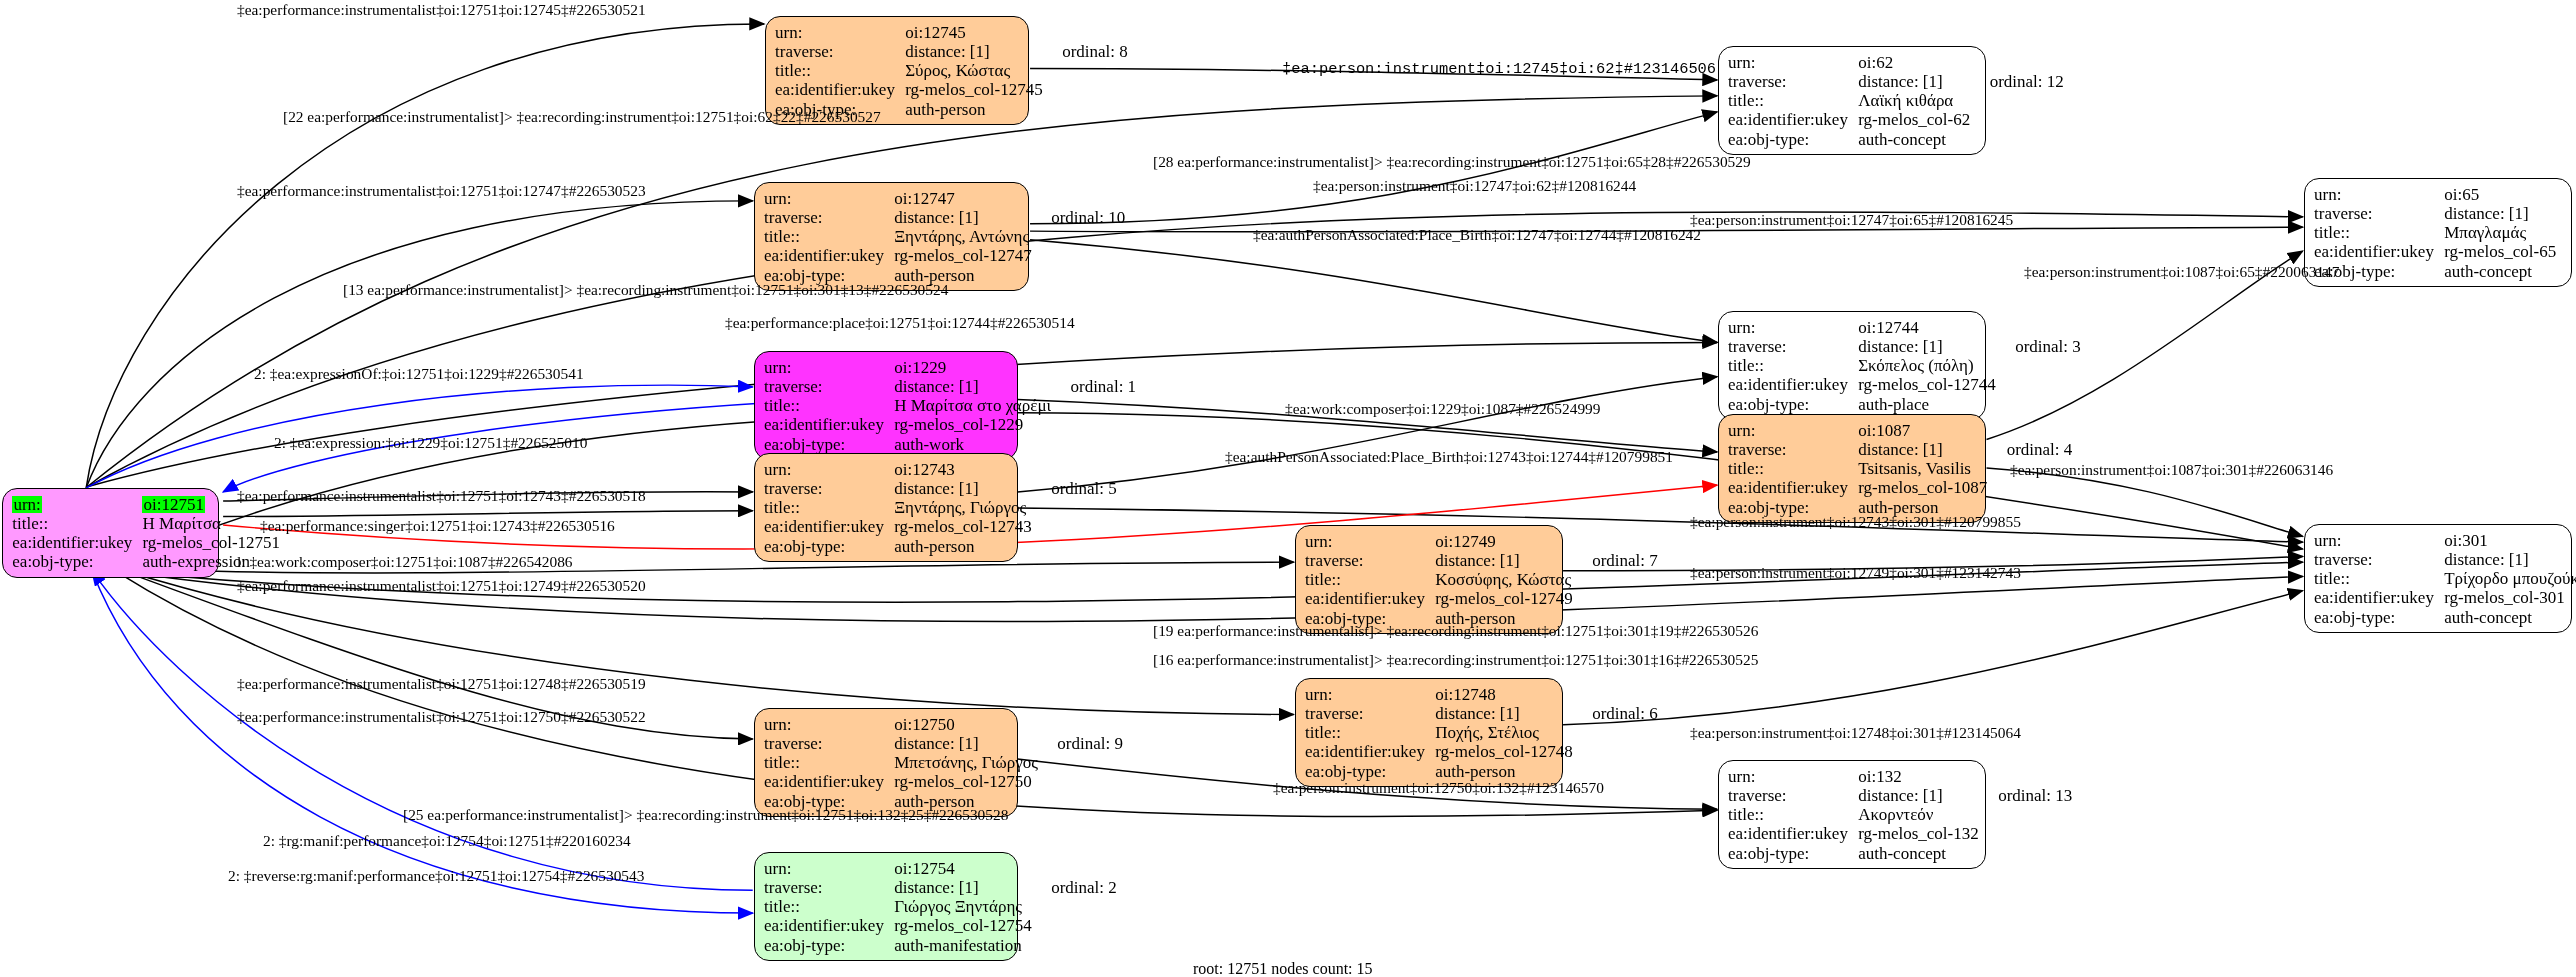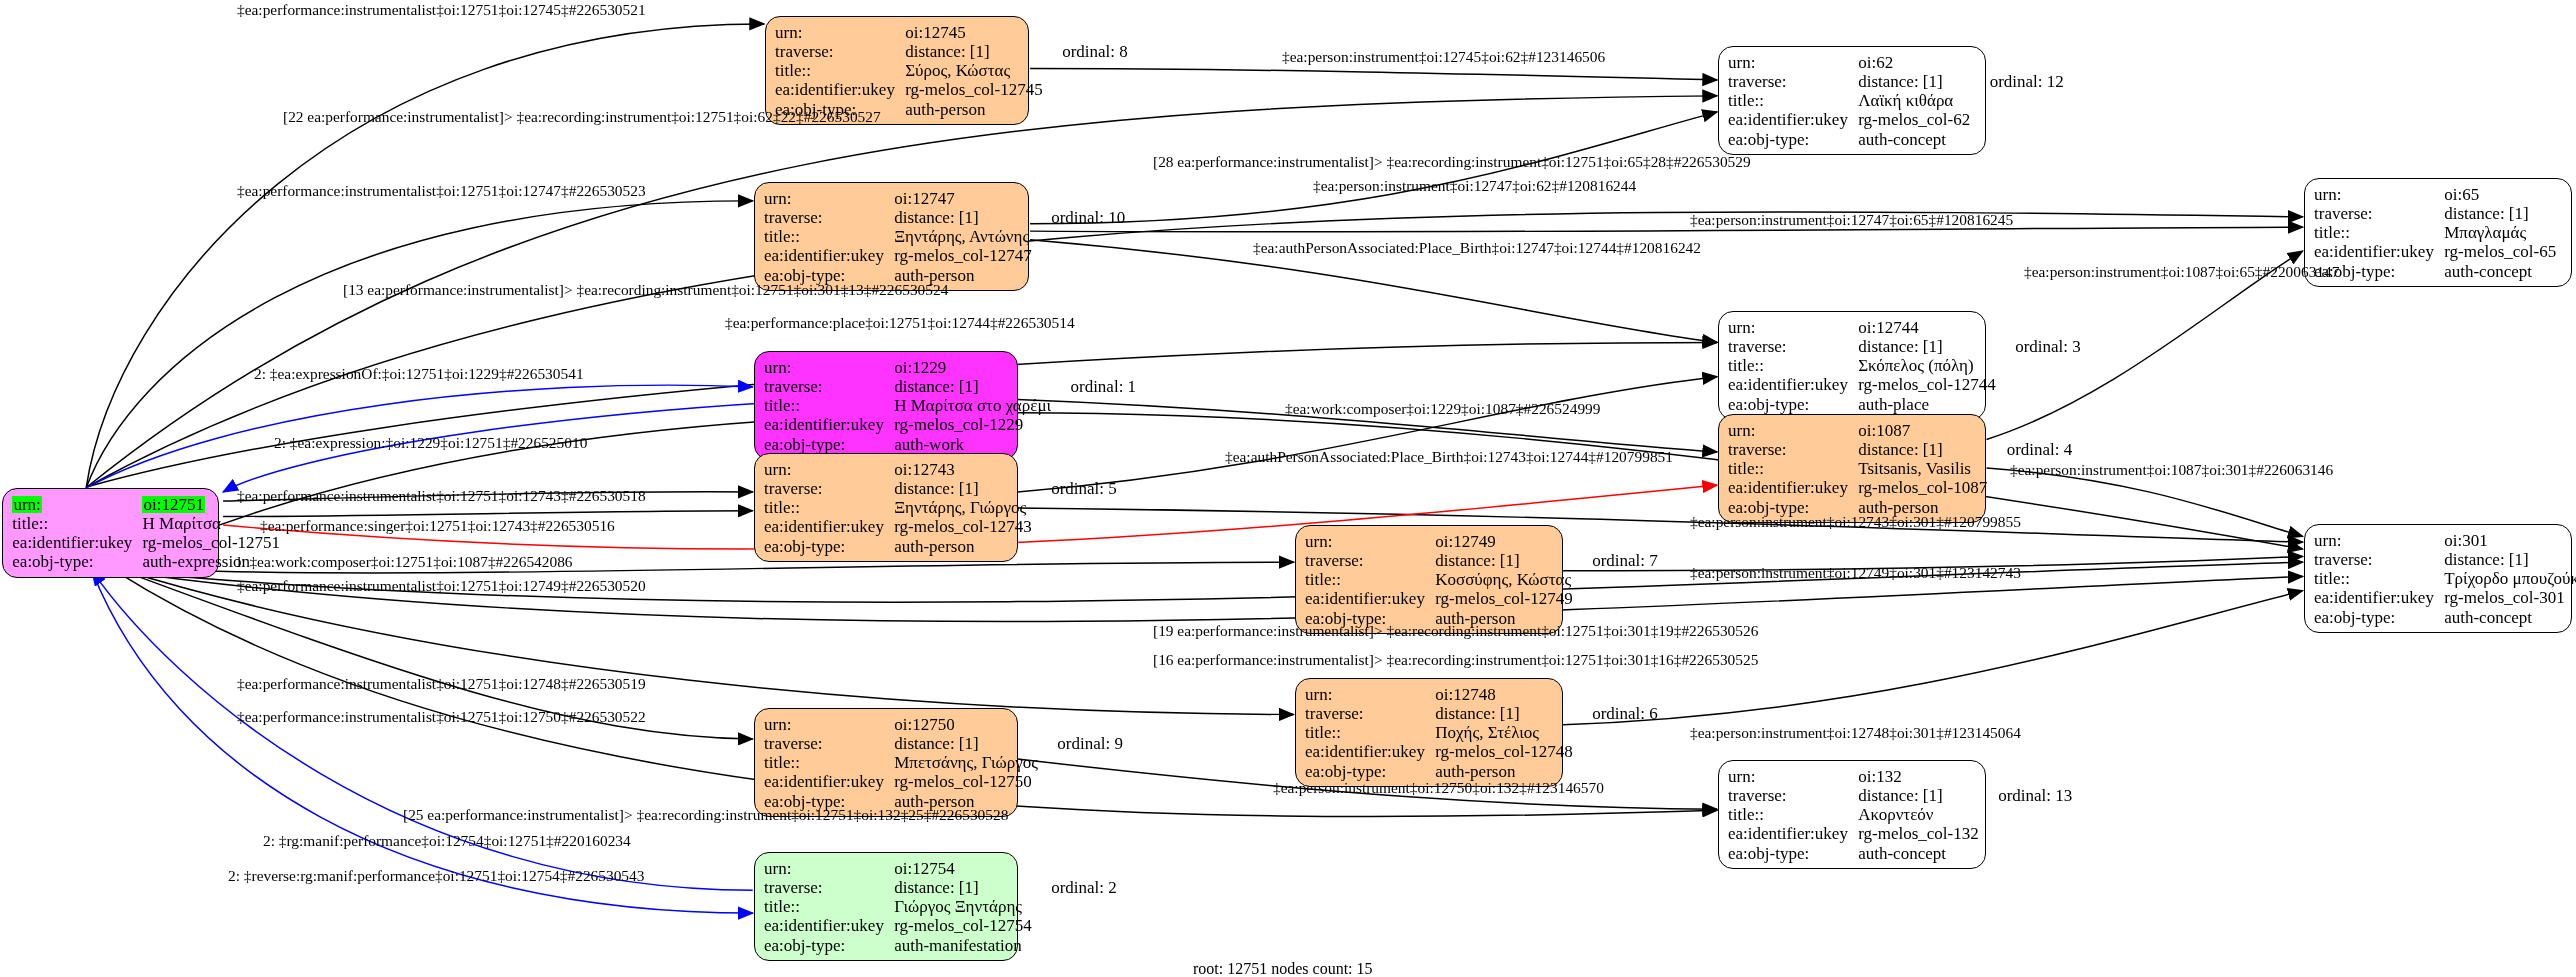--- a/index.html
+++ b/index.html
@@ -576,27 +576,27 @@
       <tr>
             <td class="k">ea:obj-type:</td>
             <td class="v">auth-manifestation</td>
             <td class="ord"></td>
           </tr>
     </tbody>
       </table>
   </div>
 
   <div class="elabel" style="left:237px;top:1.1px;">‡ea:performance:instrumentalist‡oi:12751‡oi:12745‡#226530521</div>
-  <div class="elabel" style="left:1282px;top:48px;">‡ea:person:instrument‡oi:12745‡oi:62‡#123146506</div>
+  <div class="elabel" style="left:1282px;top:60px;font-family:Liberation Mono, monospace;">‡ea:person:instrument‡oi:12745‡oi:62‡#123146506</div>
   <div class="elabel" style="left:283px;top:108px;">[22 ea:performance:instrumentalist]&gt; ‡ea:recording:instrument‡oi:12751‡oi:62‡22‡#226530527</div>
   <div class="elabel" style="left:1153px;top:153px;">[28 ea:performance:instrumentalist]&gt; ‡ea:recording:instrument‡oi:12751‡oi:65‡28‡#226530529</div>
   <div class="elabel" style="left:237px;top:182px;">‡ea:performance:instrumentalist‡oi:12751‡oi:12747‡#226530523</div>
   <div class="elabel" style="left:1279px;top:177px;margin-left:34px;">‡ea:person:instrument‡oi:12747‡oi:62‡#120816244</div>
   <div class="elabel" style="left:1690px;top:211px;">‡ea:person:instrument‡oi:12747‡oi:65‡#120816245</div>
-  <div class="elabel" style="left:1253px;top:239px;">‡ea:authPersonAssociated:Place_Birth‡oi:12747‡oi:12744‡#120816242</div>
+  <div class="elabel" style="left:1253px;top:226px;">‡ea:authPersonAssociated:Place_Birth‡oi:12747‡oi:12744‡#120816242</div>
   <div class="elabel" style="left:343px;top:281px;">[13 ea:performance:instrumentalist]&gt; ‡ea:recording:instrument‡oi:12751‡oi:301‡13‡#226530524</div>
   <div class="elabel" style="left:2024px;top:263px;text-align:center;">‡ea:person:instrument‡oi:1087‡oi:65‡#220063147</div>
   <div class="elabel" style="left:725px;top:314px;">‡ea:performance:place‡oi:12751‡oi:12744‡#226530514</div>
   <div class="elabel" style="left:254px;top:365px;">2: ‡ea:expressionOf:‡oi:12751‡oi:1229‡#226530541</div>
   <div class="elabel" style="left:1285px;top:400px;">‡ea:work:composer‡oi:1229‡oi:1087‡#226524999</div>
   <div class="elabel" style="left:274px;top:434px;">2: ‡ea:expression:‡oi:1229‡oi:12751‡#226525010</div>
   <div class="elabel" style="left:1225px;top:448px;">‡ea:authPersonAssociated:Place_Birth‡oi:12743‡oi:12744‡#120799851</div>
   <div class="elabel" style="left:237px;top:487px;">‡ea:performance:instrumentalist‡oi:12751‡oi:12743‡#226530518</div>
   <div class="elabel" style="left:2010px;top:461px;">‡ea:person:instrument‡oi:1087‡oi:301‡#226063146</div>
   <div class="elabel" style="left:260px;top:517px;">‡ea:performance:singer‡oi:12751‡oi:12743‡#226530516</div>

